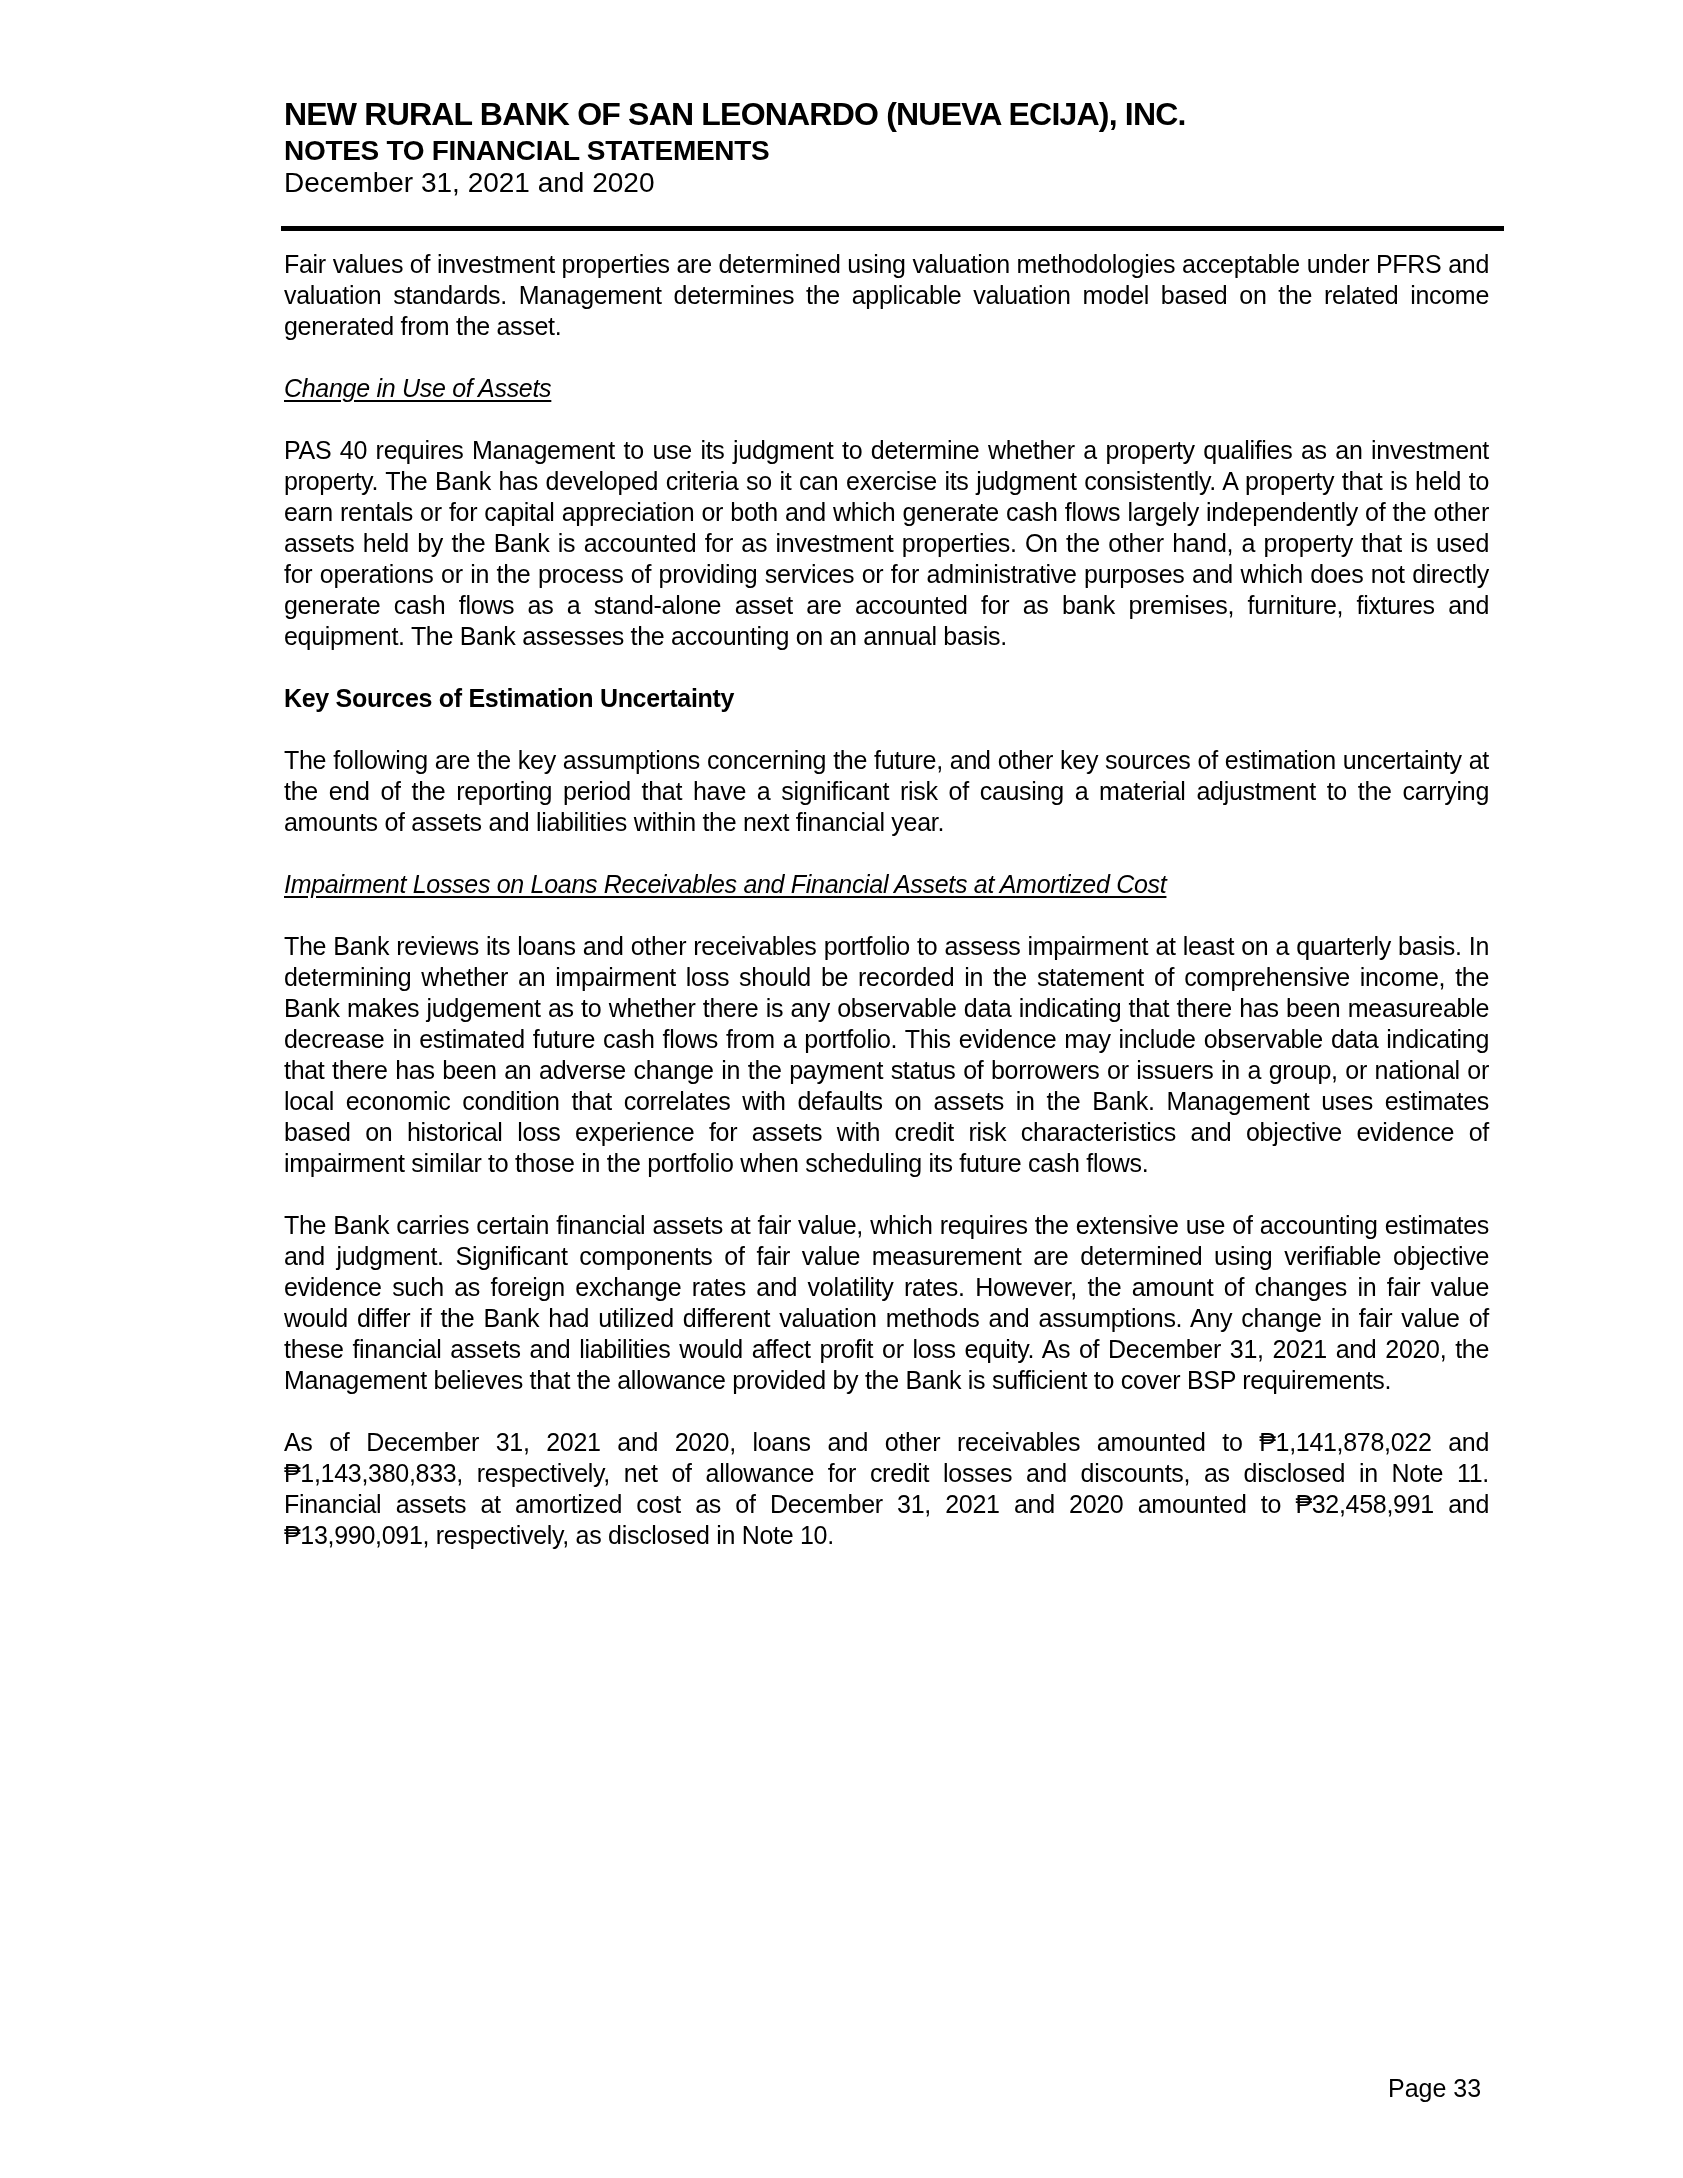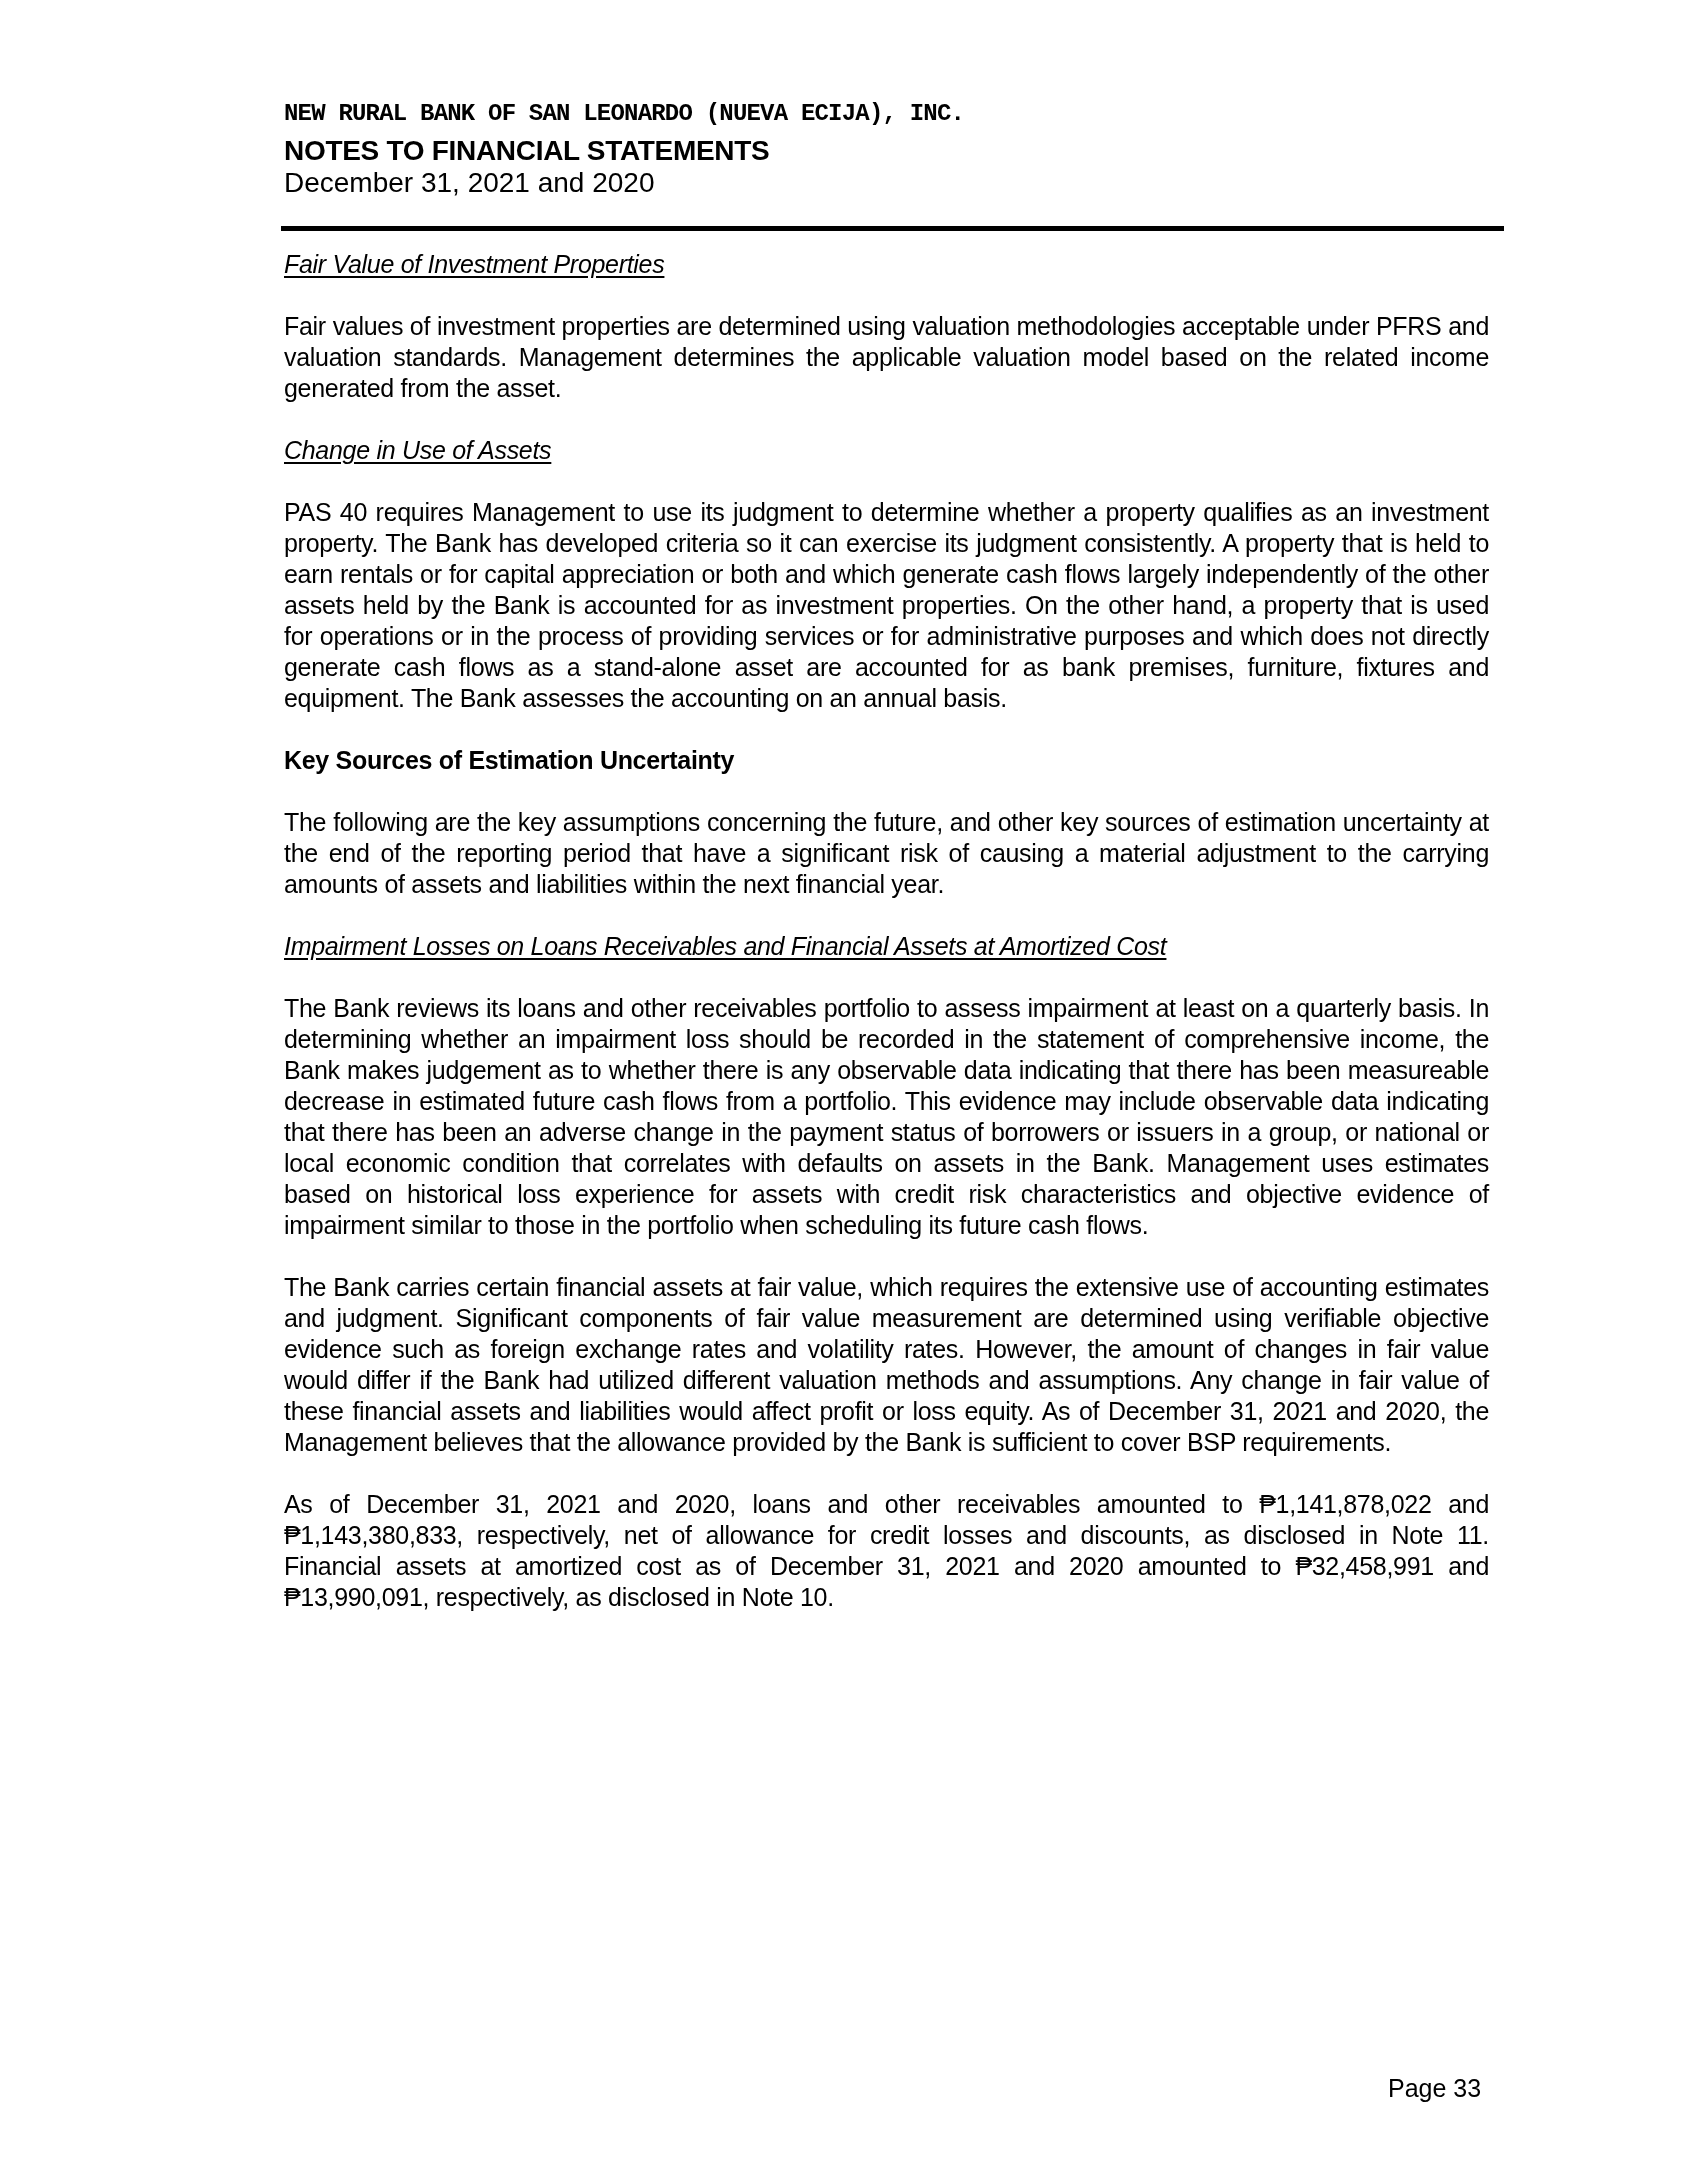--- a/index.html
+++ b/index.html
@@ -1,19 +1,19 @@
 <!DOCTYPE html>
 <html><head>
   <meta charset="utf-8">
   <style>
     html, body { margin: 0; padding: 0; background: #ffffff; }
     body { width: 1683px; height: 2178px; position: relative; overflow: hidden; color: #000; }
     .page { position: absolute; left: 0; top: 0; width: 1683px; height: 2178px; background: #fff; }
     .header { position: absolute; left: 284px; top: 93px; width: 1220px; }
-    .h-title { font-family: Liberation Mono, monospace; font-weight: bold; font-size: 24px; line-height: 42px; letter-spacing: -0.8px; white-space: nowrap; }
+    .h-title { font-family: Liberation Sans, sans-serif; font-weight: bold; font-size: 32px; line-height: 42px; letter-spacing: -0.8px; white-space: nowrap; }
     .h-sub { font-family: "Liberation Sans", sans-serif; font-weight: bold; font-size: 28px; line-height: 32px; letter-spacing: -0.3px; white-space: nowrap; }
     .h-date { font-family: "Liberation Sans", sans-serif; font-size: 28px; line-height: 32px; white-space: nowrap; }
     .h-peso { font-family: "Liberation Sans", sans-serif; font-size: 18px; line-height: 22px; padding-left: 3px; white-space: nowrap; }
     .h-rule { position: absolute; left: 281px; top: 226px; width: 1223px; height: 5px; background: #000; }
 
     .body { position: absolute; left: 284px; top: 249px; width: 1211px; font-family: "Liberation Sans", sans-serif; font-size: 25px; line-height: 31px; letter-spacing: -0.3px; }
     .sub-heading { font-style: italic; text-decoration: underline; text-underline-offset: 3px; margin: 0 0 31px 0; }
     .sec-heading { font-weight: bold; margin: 1px 0 31px 0; }
     .para { text-align: justify; margin: 0 6px 31px 0; }
     .footer { position: absolute; left: 1388px; top: 2073px; font-family: "Liberation Sans", sans-serif; font-size: 25px; line-height: 30px; }
@@ -24,21 +24,20 @@
 <div class="page">
 
   <div class="header">
     <div class="h-title">NEW RURAL BANK OF SAN LEONARDO (NUEVA ECIJA), INC.</div>
     <div class="h-sub">NOTES TO FINANCIAL STATEMENTS</div>
     <div class="h-date">December 31, 2021 and 2020</div>
   </div>
   <div class="h-rule"></div>
 
   <div class="body">
-    <div class="sub-heading">Fair Value of Investment Properties</div>
     <p class="para">Fair values of investment properties are determined using valuation methodologies acceptable under PFRS and valuation standards. Management determines the applicable valuation model based on the related income generated from the asset.</p>
 
     <div class="sub-heading">Change in Use of Assets</div>
     <p class="para">PAS 40 requires Management to use its judgment to determine whether a property qualifies as an investment property. The Bank has developed criteria so it can exercise its judgment consistently. A property that is held to earn rentals or for capital appreciation or both and which generate cash flows largely independently of the other assets held by the Bank is accounted for as investment properties. On the other hand, a property that is used for operations or in the process of providing services or for administrative purposes and which does not directly generate cash flows as a stand-alone asset are accounted for as bank premises, furniture, fixtures and equipment. The Bank assesses the accounting on an annual basis.</p>
 
     <div class="sec-heading">Key Sources of Estimation Uncertainty</div>
     <p class="para">The following are the key assumptions concerning the future, and other key sources of estimation uncertainty at the end of the reporting period that have a significant risk of causing a material adjustment to the carrying amounts of assets and liabilities within the next financial year.</p>
 
     <div class="sub-heading">Impairment Losses on Loans Receivables and Financial Assets at Amortized Cost</div>
     <p class="para">The Bank reviews its loans and other receivables portfolio to assess impairment at least on a quarterly basis. In determining whether an impairment loss should be recorded in the statement of comprehensive income, the Bank makes judgement as to whether there is any observable data indicating that there has been measureable decrease in estimated future cash flows from a portfolio. This evidence may include observable data indicating that there has been an adverse change in the payment status of borrowers or issuers in a group, or national or local economic condition that correlates with defaults on assets in the Bank. Management uses estimates based on historical loss experience for assets with credit risk characteristics and objective evidence of impairment similar to those in the portfolio when scheduling its future cash flows.</p>

